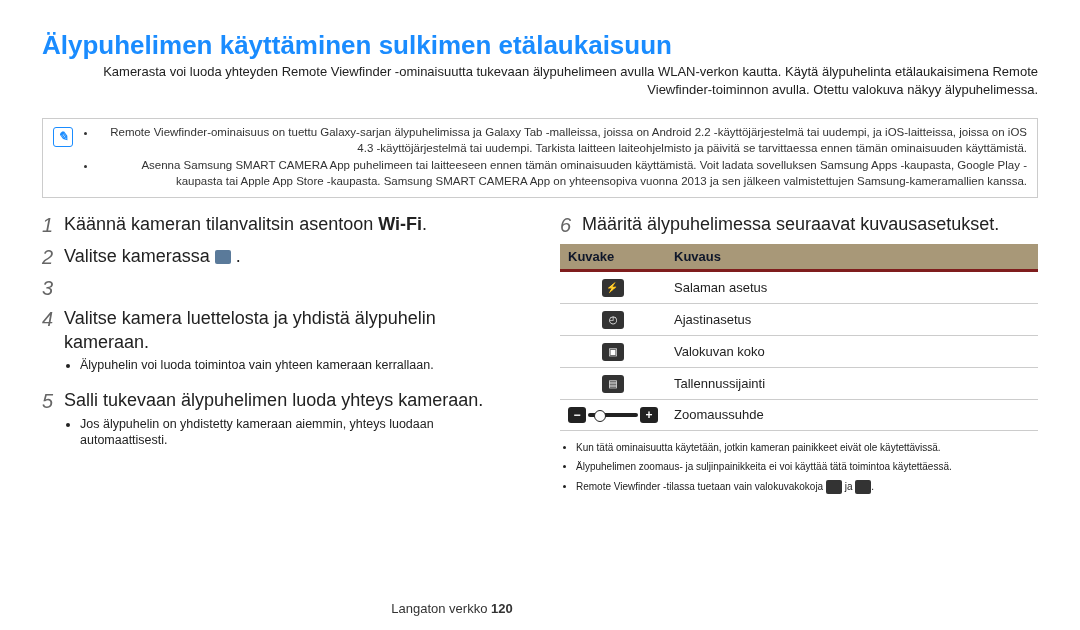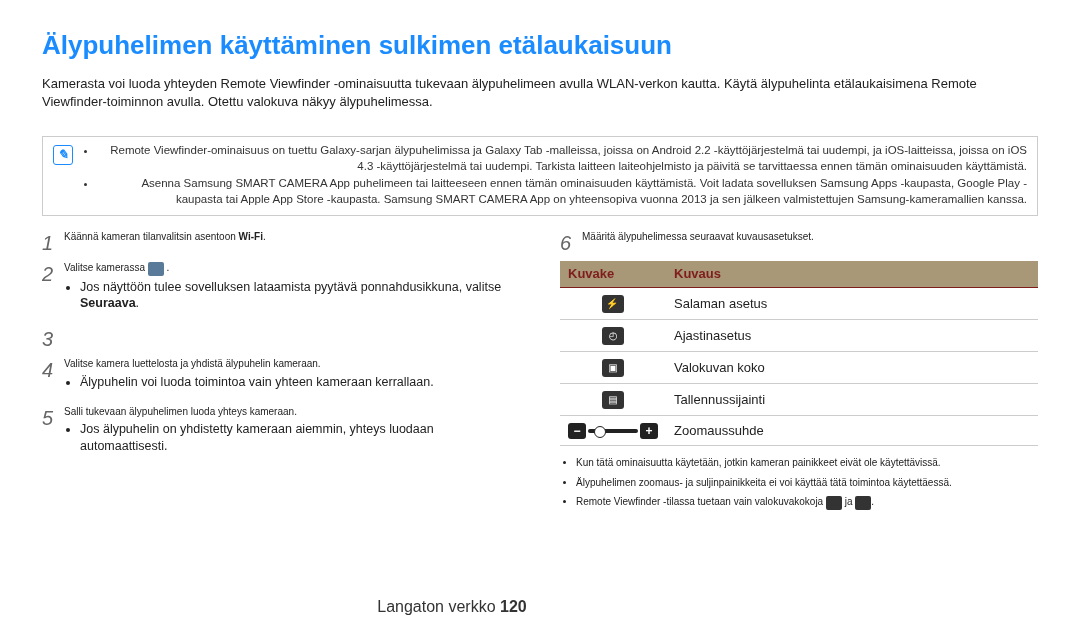--- a/index.html
+++ b/index.html
@@ -10,23 +10,23 @@
     background: #fff;
     color: #222;
     padding: 28px 42px 10px 42px;
     font-size: 13px;
     line-height: 1.35;
   }
   h1 {
     color: #1a8cff;
     font-size: 26px;
     font-weight: 600;
-    margin-bottom: 12px;
-  }
-  .intro { margin-bottom: 26px; }
+    margin-bottom: 0;
+  }
+  .intro { margin-bottom: 20px; text-align: right; }
   .notebox {
     border: 1px solid #ccc;
     display: flex;
     padding: 6px 10px;
     font-size: 11.5px;
     color: #333;
     margin-bottom: 14px;
   }
   .notebox .nicon {
     width: 20px; height: 20px; flex: 0 0 20px;
@@ -38,32 +38,32 @@
   .notebox ul { list-style: disc; padding-left: 14px; }
   .notebox li { margin-bottom: 2px; text-align: right; }
   .cols { display: flex; gap: 40px; }
   .col { flex: 1; }
   .step { display:flex; margin-bottom: 4px; }
   .snum {
     font-style: italic; font-size: 20px; color:#666;
     width: 22px; flex:0 0 22px;
   }
   .sbody { flex:1; }
-  .sbody .shead { font-size: 10px; margin-bottom:3px; }
+  .sbody .shead { font-size: 18px; margin-bottom:3px; }
   .sbody ul { list-style: disc; padding-left: 16px; font-size:12.5px; margin-bottom:10px;}
   .wifi { font-weight:bold; }
   .smallicon {
     display:inline-block; width:16px; height:14px;
     background:#5a7a9a; border-radius:2px; vertical-align:middle;
   }
   table { width:100%; border-collapse: collapse; margin-bottom:10px;}
   thead th {
-    background:#a89878; color:#7f1d1d; font-weight:600;
+    background:#a89878; color:#0f172a; font-weight:600;
     text-align:left; padding:4px 8px; font-size:13px;
-    border-bottom:1px solid #7f1d1d;
+    border-bottom:3px solid #7f1d1d;
   }
   tbody td {
     padding:6px 8px; border-bottom:1px solid #ccc; font-size:13px;
   }
   tbody td:first-child { width:70px; text-align:center; }
   .ticon {
     display:inline-block; width:22px; height:18px; background:#333;
     border-radius:3px; color:#fff; font-size:10px; line-height:18px;
   }
   .zoombar {
@@ -78,21 +78,21 @@
   }
   .zoombar .track::after{
     content:"";position:absolute;left:6px;top:-3px;width:10px;height:10px;
     background:#fff;border:1px solid #222;border-radius:50%;
   }
   .bullets { list-style: disc; padding-left:16px; font-size:10px;}
   .bullets li { margin-bottom:6px; }
   .smicon { display:inline-block;width:16px;height:14px;background:#333;border-radius:2px;vertical-align:middle;}
   .footer {
     position:absolute; bottom:12px; left:0; width:904px;
-    text-align:center; font-size:16px; color:#333;
+    text-align:center; font-size:13px; color:#333;
   }
 </style>
 </head>
 <body>
 
 <h1>Älypuhelimen käyttäminen sulkimen etälaukaisuun</h1>
 <p class="intro">Kamerasta voi luoda yhteyden Remote Viewfinder -ominaisuutta tukevaan älypuhelimeen avulla WLAN-verkon kautta. Käytä älypuhelinta etälaukaisimena Remote Viewfinder-toiminnon avulla. Otettu valokuva näkyy älypuhelimessa.</p>
 
 <div class="notebox">
   <div class="nicon">✎</div>
@@ -113,25 +113,20 @@
         </div>
       </div>
     </div>
 
     <div class="step">
       <div class="snum">2</div>
       <div class="sbody">
         <div class="shead">
           <span>Valitse kamerassa </span><span class="smallicon"></span> .
         </div>
-        <ul>
-            <li>
-          <span>Jos näyttöön tulee sovelluksen lataamista pyytävä ponnahdusikkuna, valitse </span><b>Seuraava</b><span>.</span>
-        </li>
-          </ul>
       </div>
     </div>
 
     <div class="step">
       <div class="snum">3</div>
       <div class="sbody">
       </div>
     </div>
 
     <div class="step">

